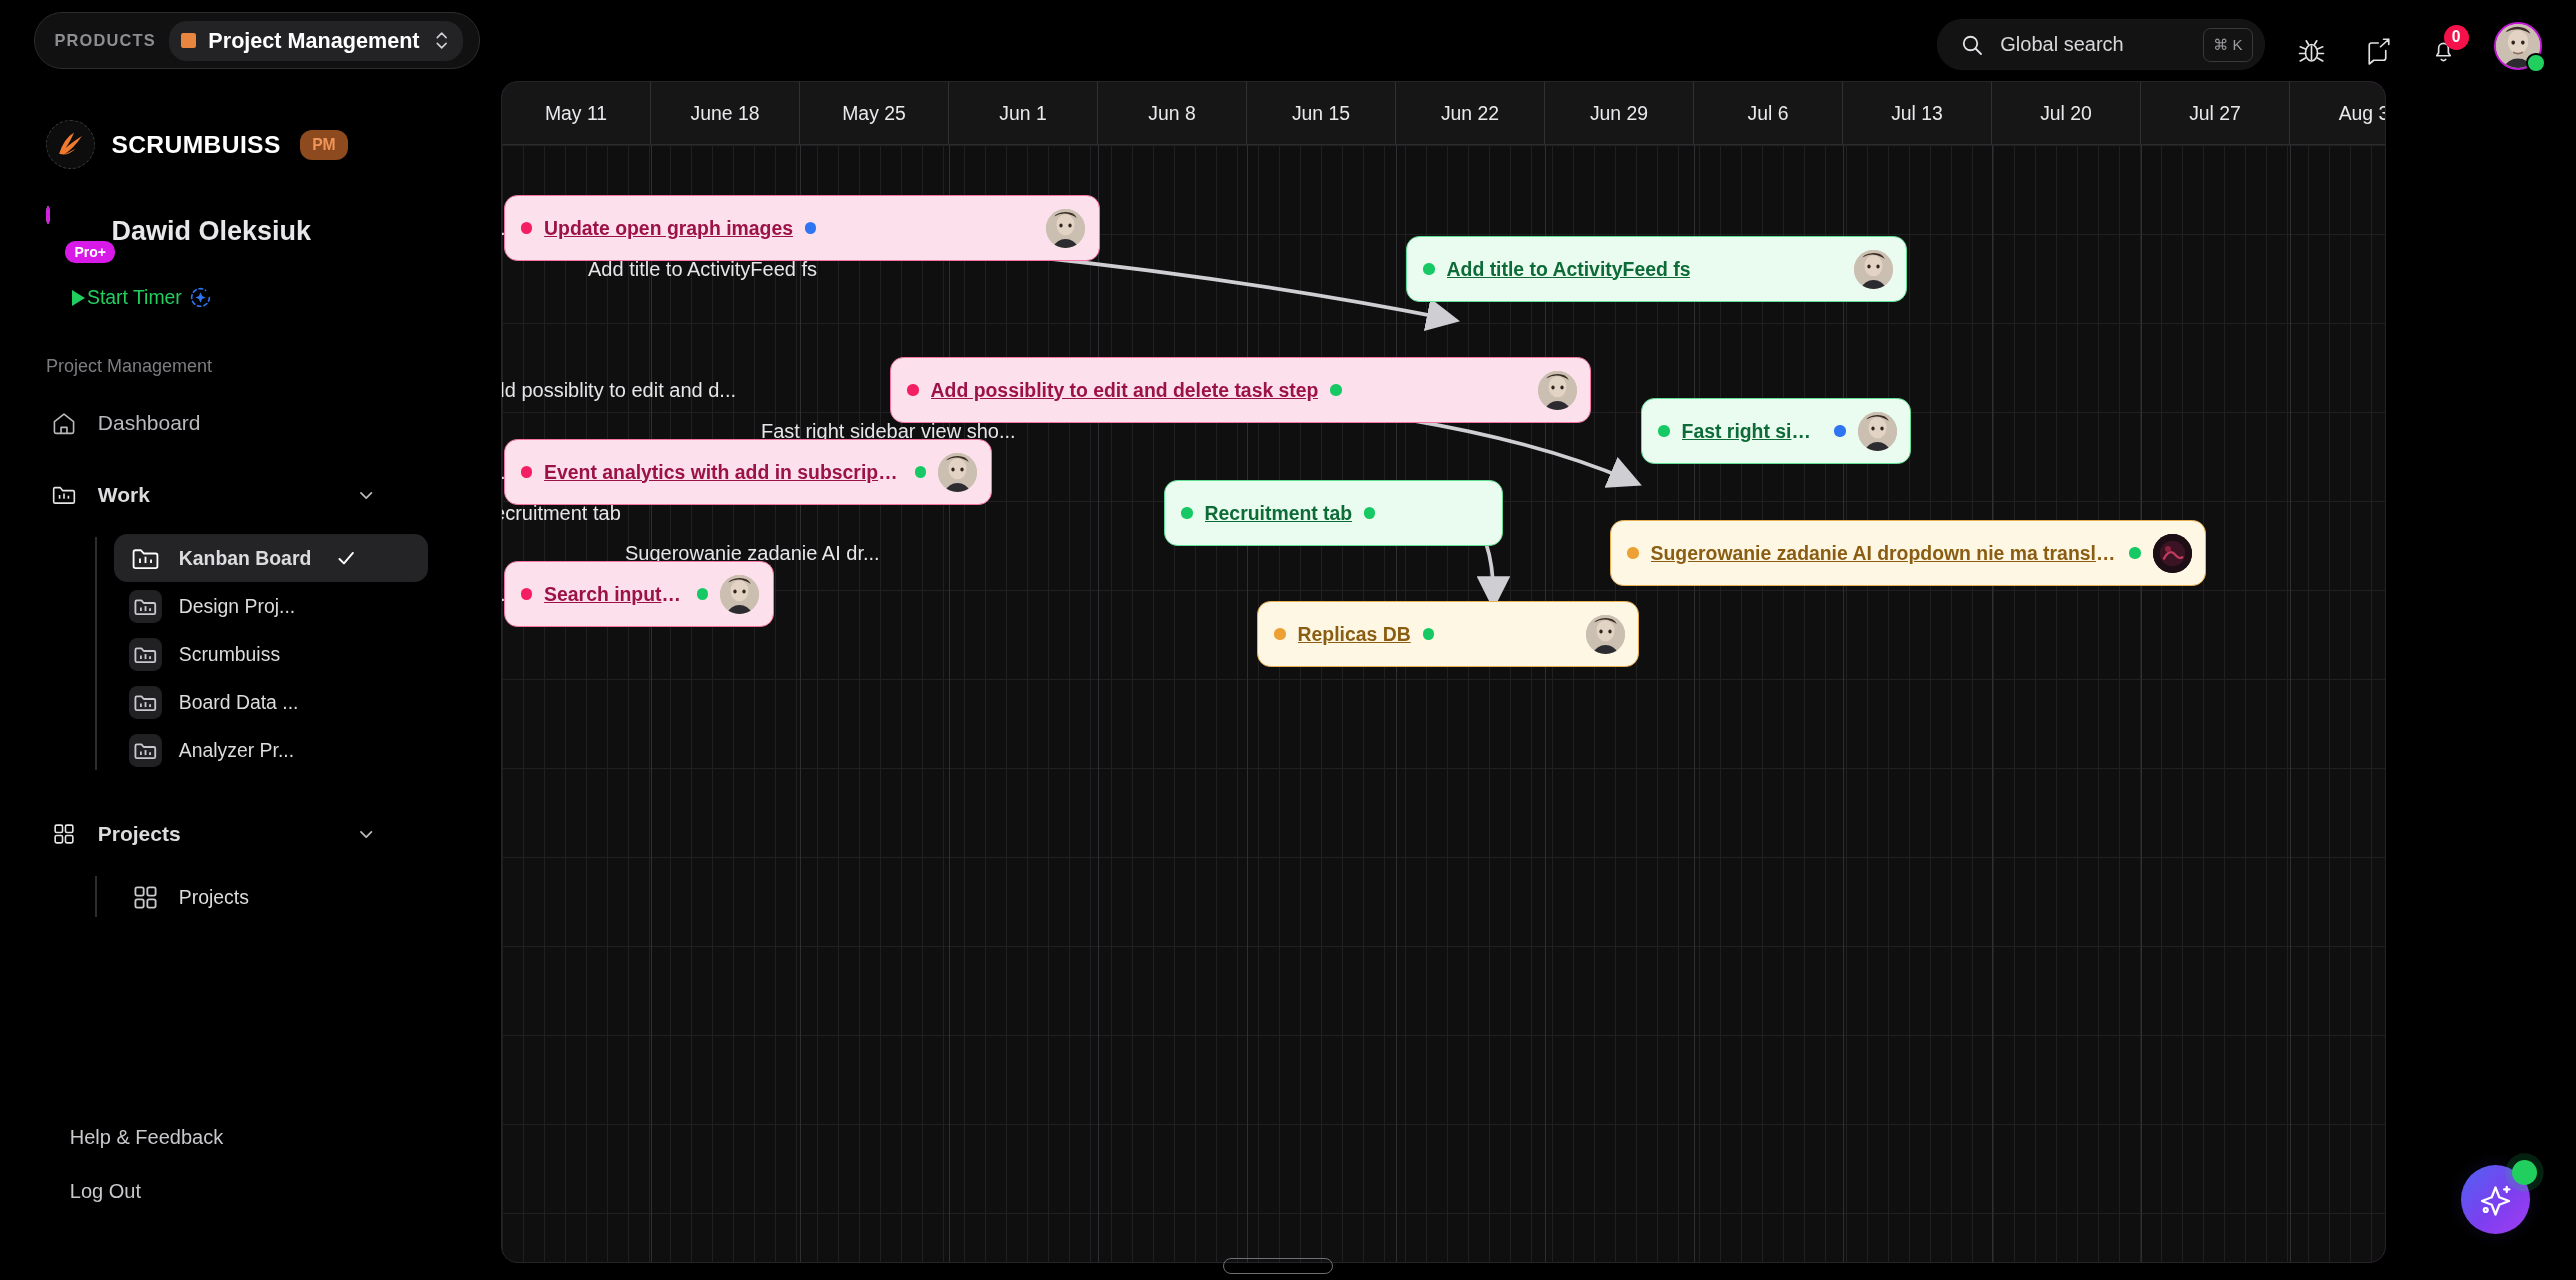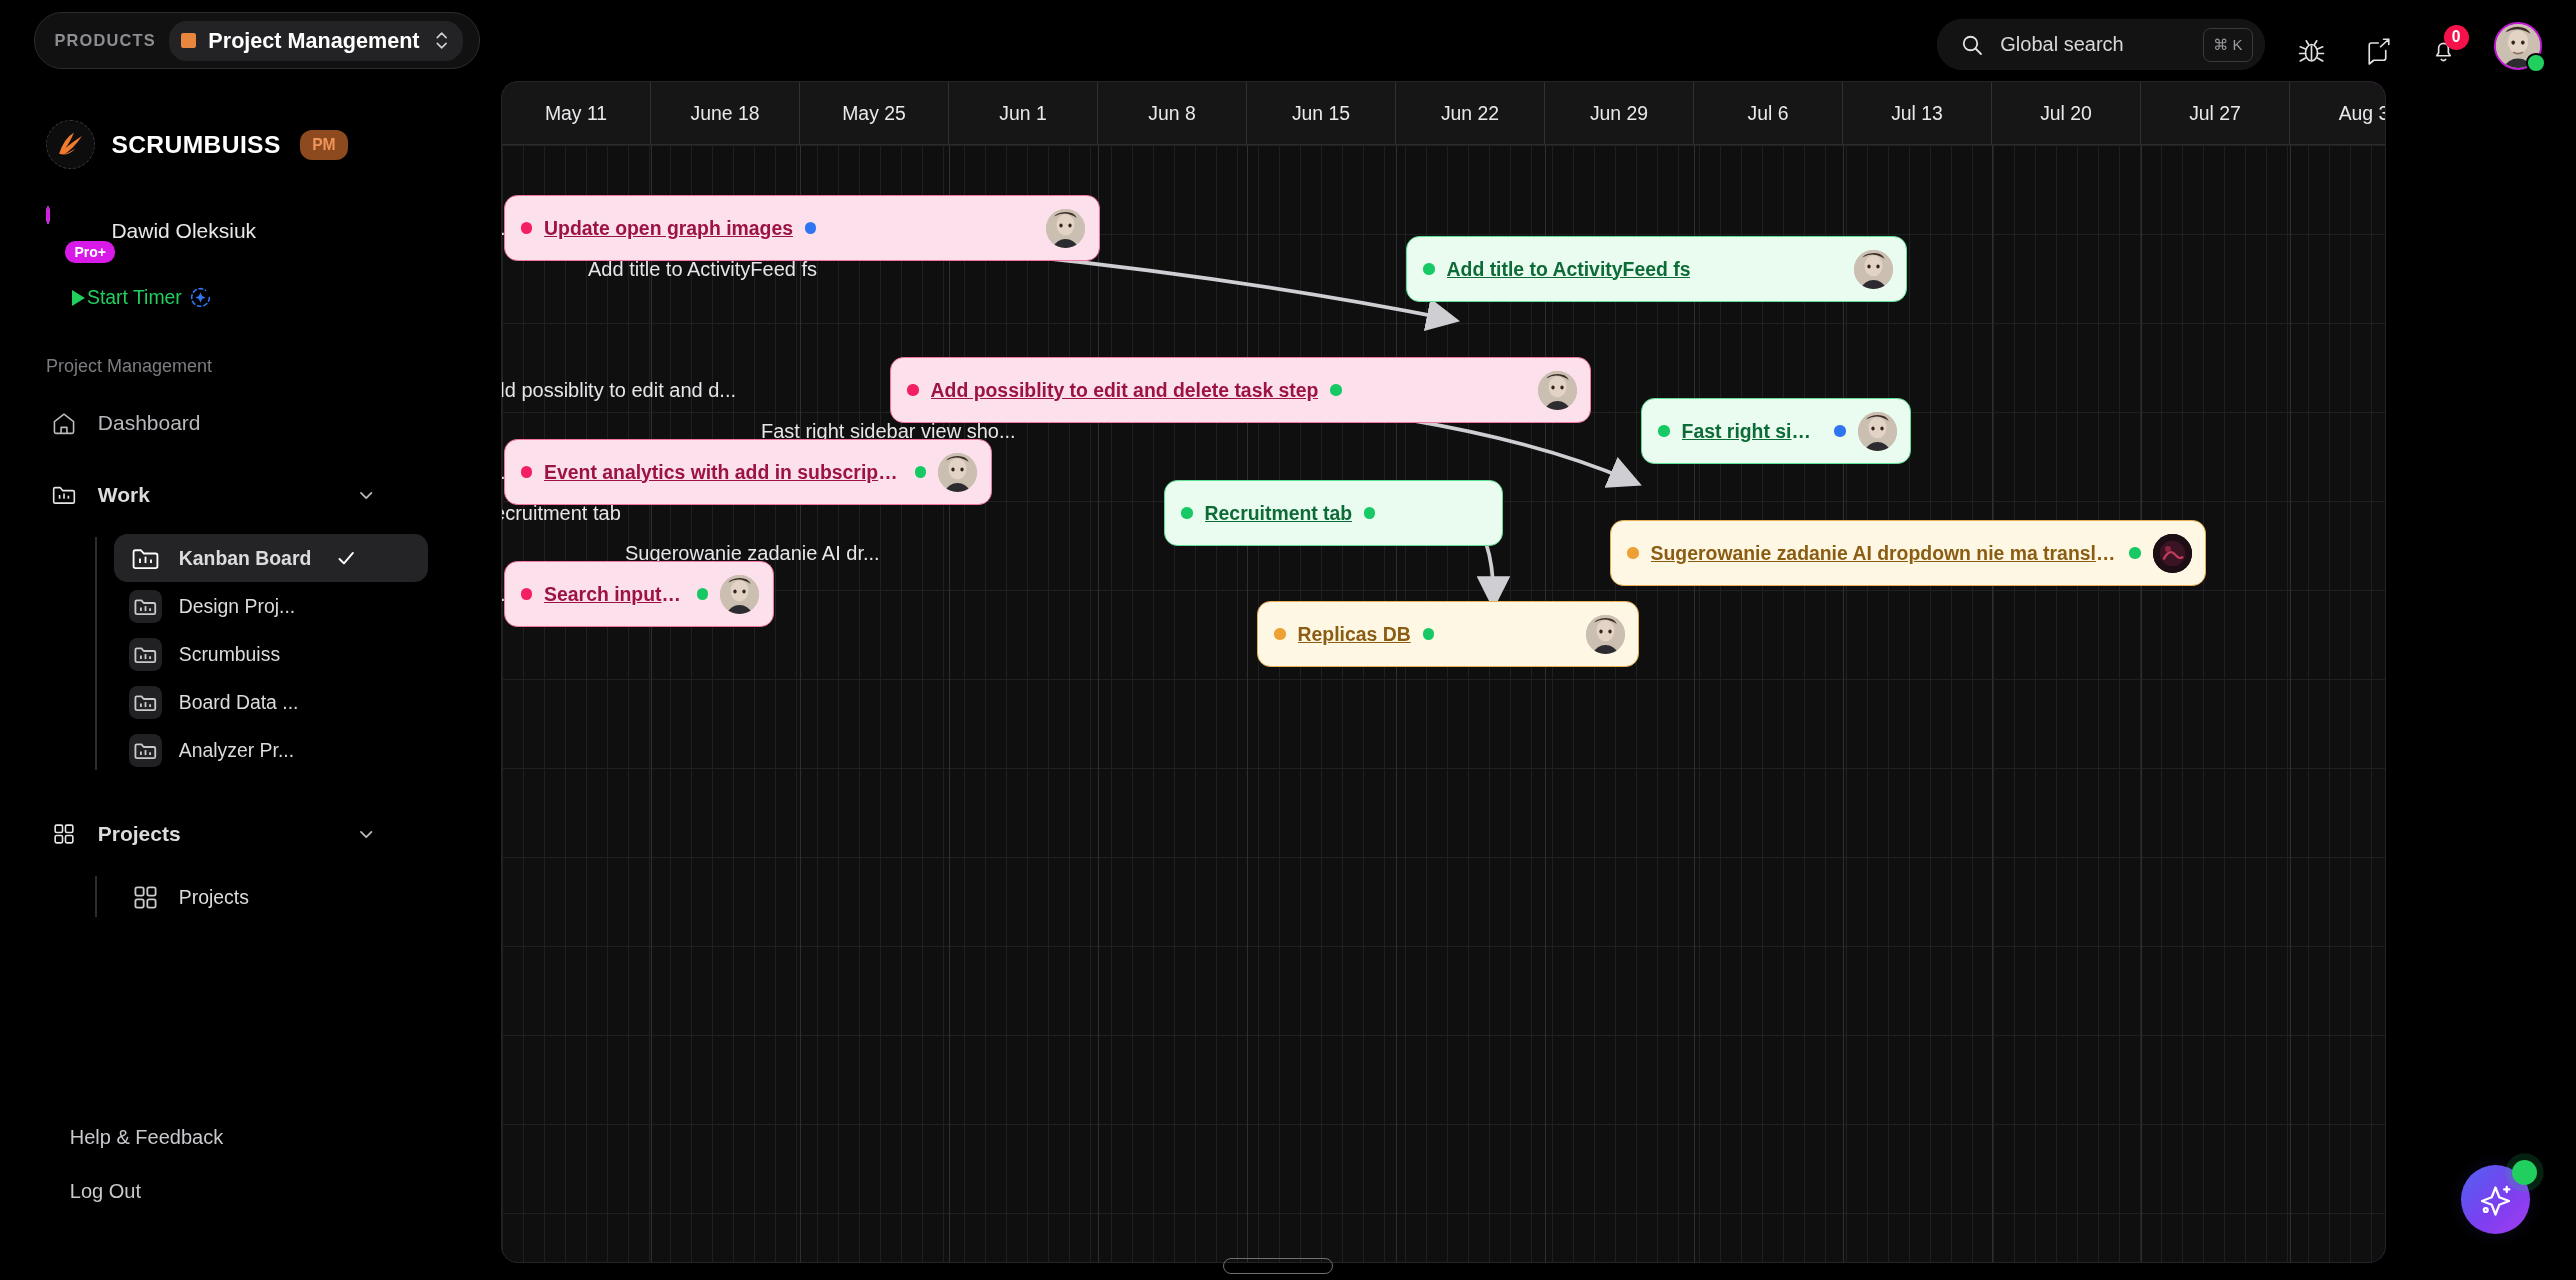--- a/index.html
+++ b/index.html
@@ -95,21 +95,21 @@
   .user-av-wrap { position: relative; width: 46px; height: 46px; }
   .user-av {
     width: 46px; height: 46px; border-radius: 50%;
     border: 2.2px solid #d81ae8; overflow: hidden; background: #cfc3b6; position: relative;
   }
   .pro-badge {
     position: absolute; left: 19.4px; bottom: -9px;
     background: #d81ae8; color: #fff; font-size: 14px; font-weight: 700;
     border-radius: 10.4px; padding: 3px 9px; white-space: nowrap;
   }
-  .user-name { font-size: 21px; color: #e8e8ea; }
+  .user-name { font-size: 27px; color: #e8e8ea; font-weight: bold; }
 
   .timer-row { display: flex; align-items: center; gap: 2px; padding: 31px 0 0 72px; }
   .play-tri {
     width: 0; height: 0; border-left: 13.4px solid #21cf5f;
     border-top: 8.2px solid transparent; border-bottom: 8.2px solid transparent;
   }
   .timer-text { font-size: 19.4px; color: #21cf5f; }
   .timer-ai { width: 25px; height: 25px; margin-left: 4.5px; }
 
   .section-label {

